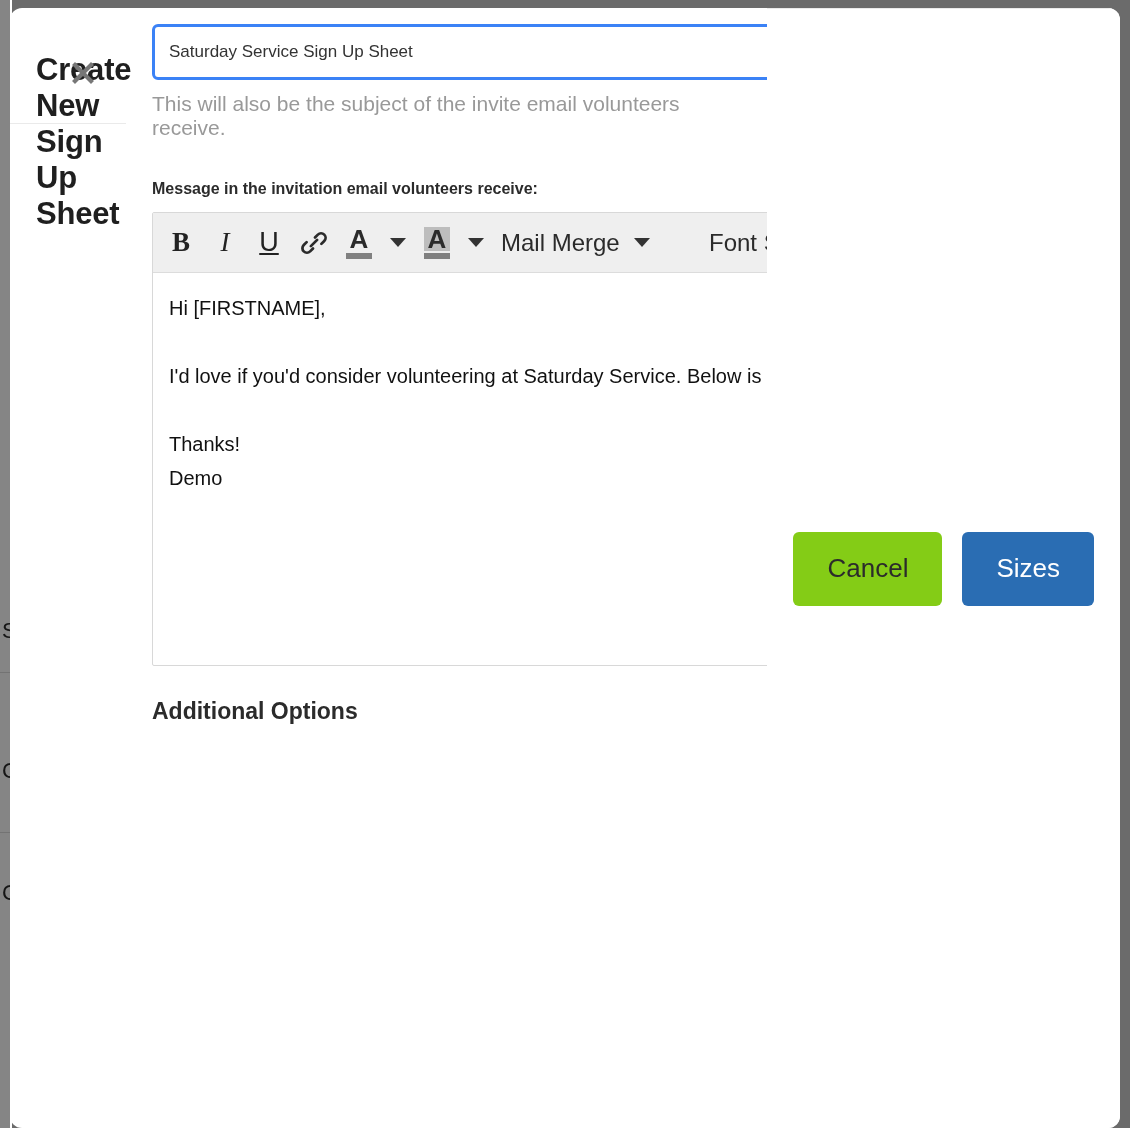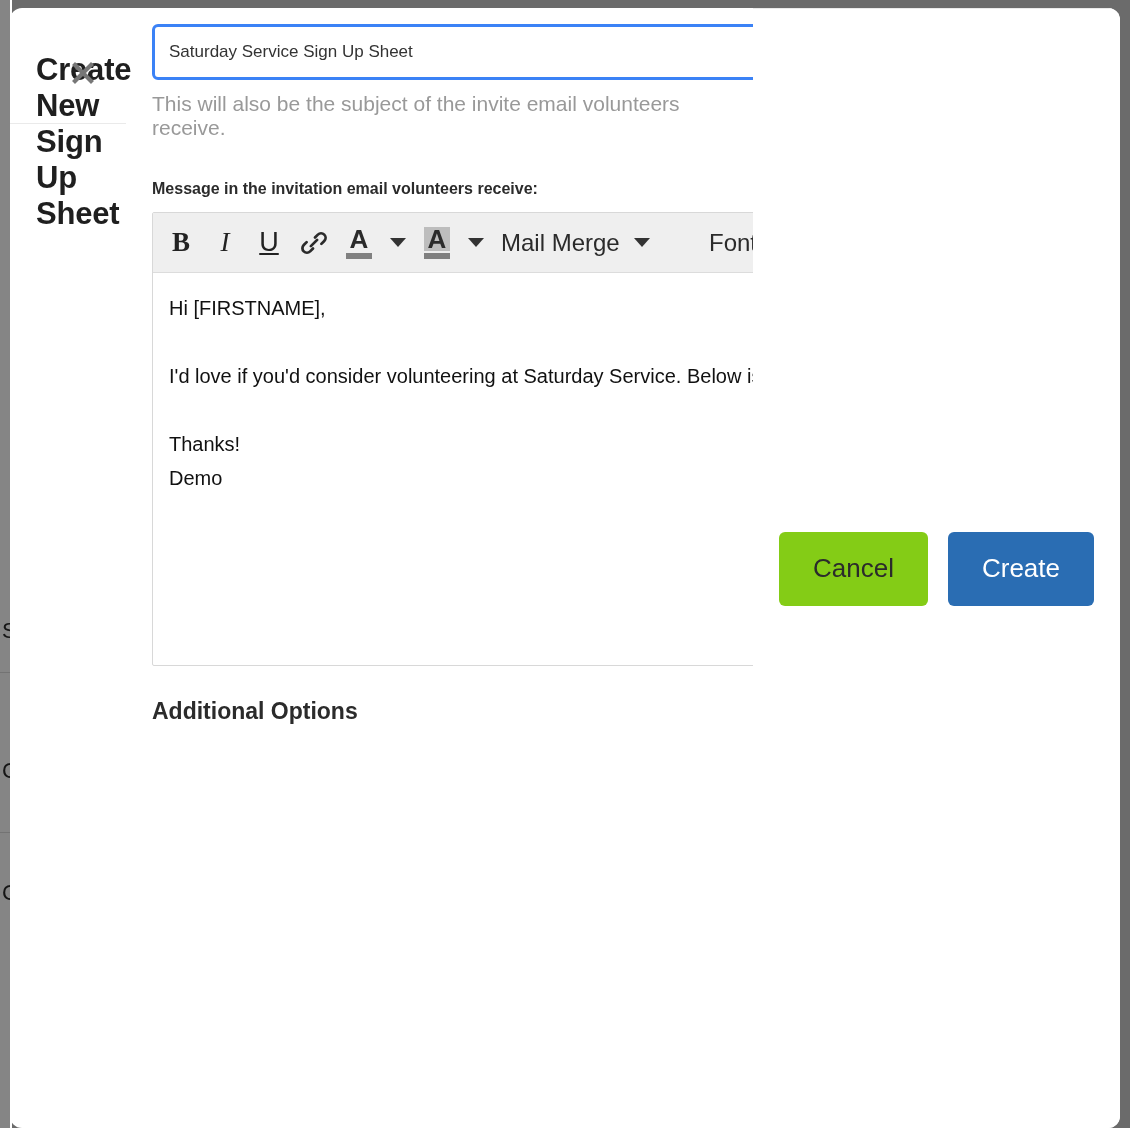--- a/index.html
+++ b/index.html
@@ -273,16 +273,16 @@
 
 Thanks!
 Demo</div>
     </div>
 
     <div class="additional-options">Additional Options</div>
   </div>
 
   <div class="modal-footer">
     <button class="btn btn-cancel">Cancel</button>
-    <button class="btn btn-create" style="background: rgb(42, 109, 179);">Create</button>
+    <button class="btn btn-create" style="background: rgb(42, 109, 179);">Sizes</button>
   </div>
 
 </div>
 
 </body></html>

